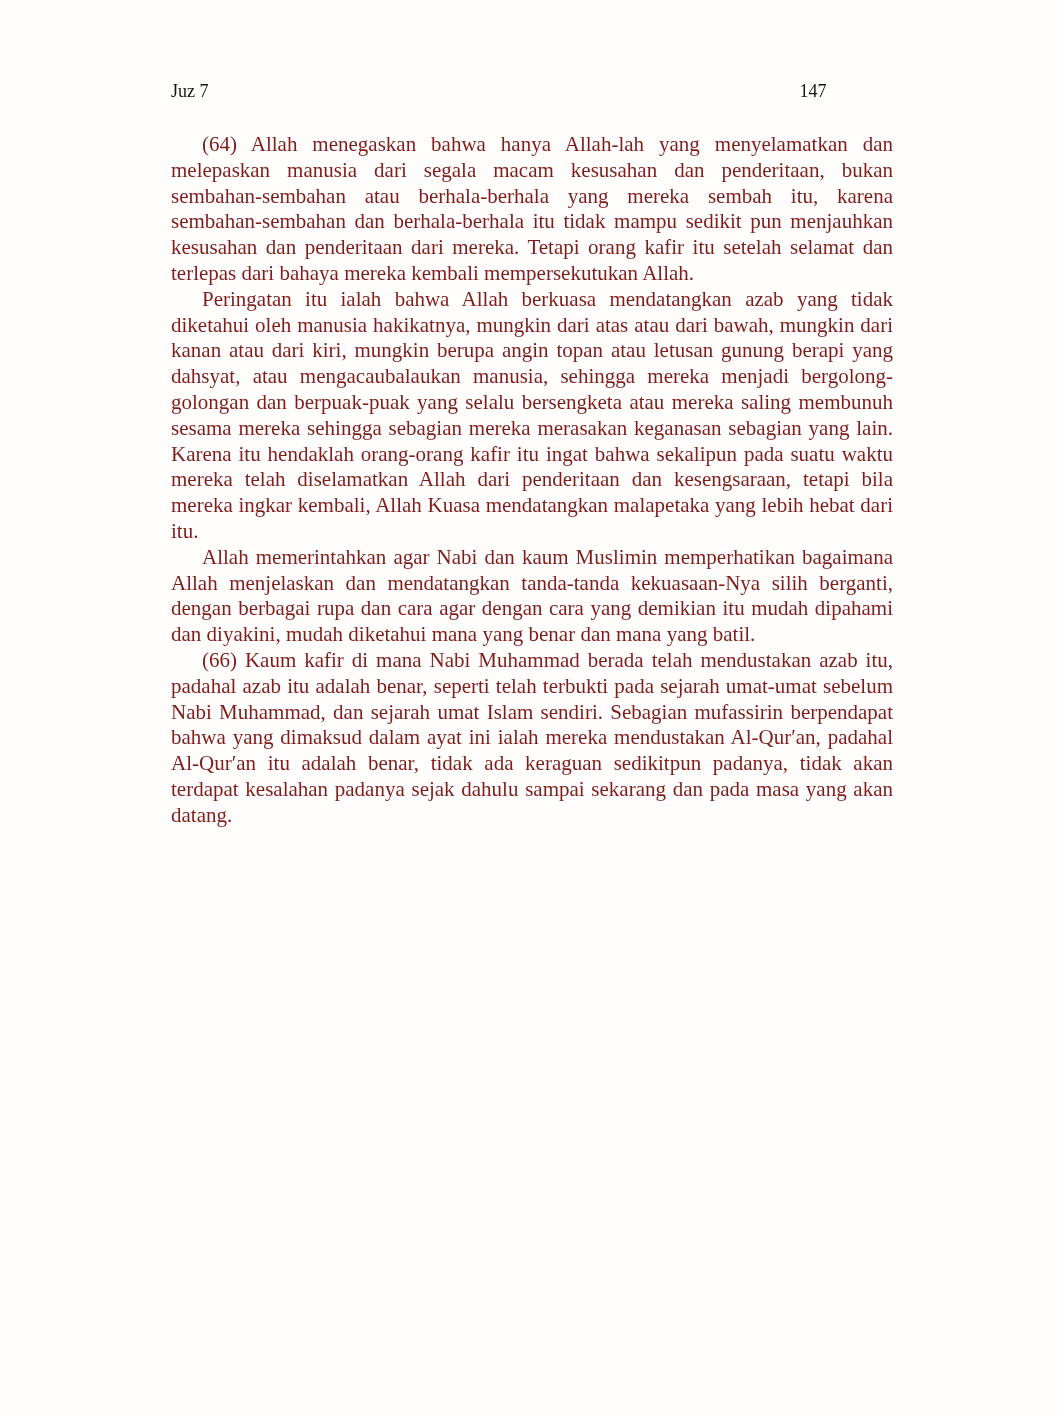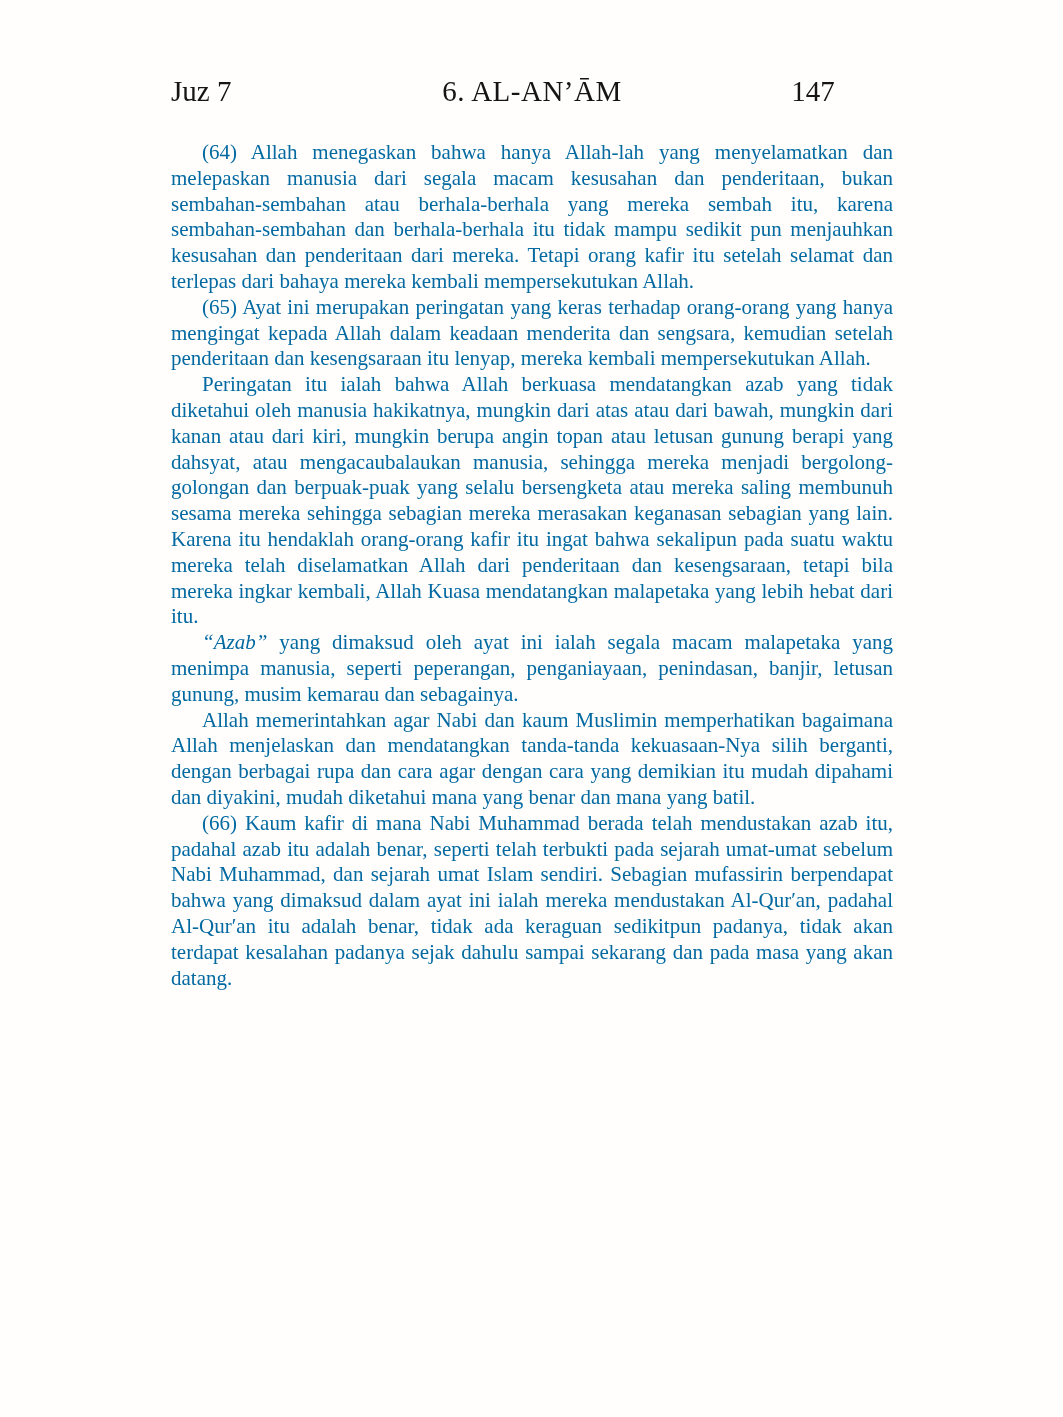--- a/index.html
+++ b/index.html
@@ -15,72 +15,65 @@
     color: #111111;
     font-family: "Liberation Serif", "DejaVu Serif", serif;
     overflow: hidden;
     box-sizing: border-box;
     padding: 78px 170px 0 171px;
   }
   .running-header {
     display: flex;
     justify-content: space-between;
     align-items: baseline;
-    font-size: 29px;
+    font-size: 18px;
     line-height: 26px;
     color: #151515;
   }
   .running-header .hdr-left  { width: 160px; text-align: left; }
   .running-header .hdr-title { flex: 1; text-align: center; letter-spacing: 0.5px; }
   .running-header .hdr-right { width: 160px; text-align: center; }
   .page-body {
-    margin-top: 36px;
+    margin-top: 28px;
     width: 722px;
     font-size: 21px;
     line-height: 25.8px;
     text-align: justify;
-    color: #0369a1;
+    color: #7f1d1d;
   }
   .para {
     margin: 0;
     text-indent: 31px;
   }
   .para .lead {
     font-style: italic;
   }
 </style>
 </head>
 <body>
 
 <div class="page">
 
   <div class="running-header">
     <span class="hdr-left">Juz 7</span>
-    <span class="hdr-title">6. AL-AN’ĀM</span>
     <span class="hdr-right">147</span>
   </div>
 
   <div class="page-body">
 
     <p class="para">
       <span>(64) Allah menegaskan bahwa hanya Allah-lah yang menyelamatkan dan melepaskan manusia dari segala macam kesusahan dan penderitaan, bukan sembahan-sembahan atau berhala-berhala yang mereka sembah itu, karena sembahan-sembahan dan berhala-berhala itu tidak mampu sedikit pun menjauhkan kesusahan dan penderitaan dari mereka. Tetapi orang kafir itu setelah selamat dan terlepas dari bahaya mereka kembali mempersekutukan Allah.</span>
     </p>
 
-    <p class="para">
-      <span>(65) Ayat ini merupakan peringatan yang keras terhadap orang-orang yang hanya mengingat kepada Allah dalam keadaan menderita dan sengsara, kemudian setelah penderitaan dan kesengsaraan itu lenyap, mereka kembali mempersekutukan Allah.</span>
-    </p>
 
     <p class="para">
       <span>Peringatan itu ialah bahwa Allah berkuasa mendatangkan azab yang tidak diketahui oleh manusia hakikatnya, mungkin dari atas atau dari bawah, mungkin dari kanan atau dari kiri, mungkin berupa angin topan atau letusan gunung berapi yang dahsyat, atau mengacaubalaukan manusia, sehingga mereka menjadi bergolong-golongan dan berpuak-puak yang selalu bersengketa atau mereka saling membunuh sesama mereka sehingga sebagian mereka merasakan keganasan sebagian yang lain. Karena itu hendaklah orang-orang kafir itu ingat bahwa sekalipun pada suatu waktu mereka telah diselamatkan Allah dari penderitaan dan kesengsaraan, tetapi bila mereka ingkar kembali, Allah Kuasa mendatangkan malapetaka yang lebih hebat dari itu.</span>
     </p>
 
 
-    <p class="para">
-      <em class="lead">“Azab”</em><span> yang dimaksud oleh ayat ini ialah segala macam malapetaka yang menimpa manusia, seperti peperangan, penganiayaan, penindasan, banjir, letusan gunung, musim kemarau dan sebagainya.</span>
-    </p>
 
     <p class="para">
       <span>Allah memerintahkan agar Nabi dan kaum Muslimin memperhatikan bagaimana Allah menjelaskan dan mendatangkan tanda-tanda kekuasaan-Nya silih berganti, dengan berbagai rupa dan cara agar dengan cara yang demikian itu mudah dipahami dan diyakini, mudah diketahui mana yang benar dan mana yang batil.</span>
     </p>
 
     <p class="para">
       <span>(66) Kaum kafir di mana Nabi Muhammad berada telah mendustakan azab itu, padahal azab itu adalah benar, seperti telah terbukti pada sejarah umat-umat sebelum Nabi Muhammad, dan sejarah umat Islam sendiri. Sebagian mufassirin berpendapat bahwa yang dimaksud dalam ayat ini ialah mereka mendustakan Al-Qur′an, padahal Al-Qur′an itu adalah benar, tidak ada keraguan sedikitpun padanya, tidak akan terdapat kesalahan padanya sejak dahulu sampai sekarang dan pada masa yang akan datang.</span>
     </p>
 
 

